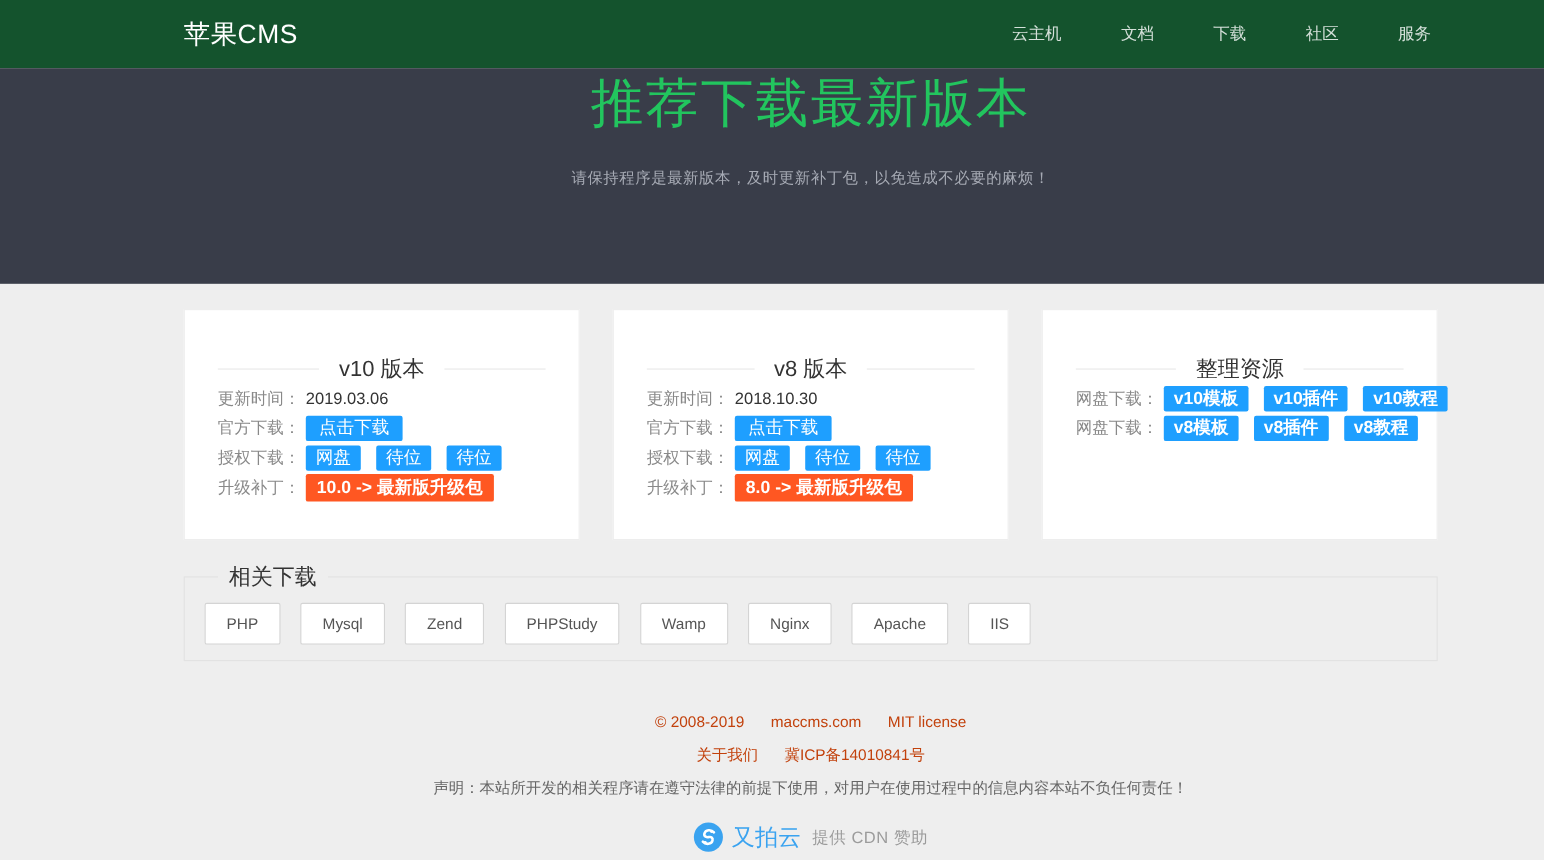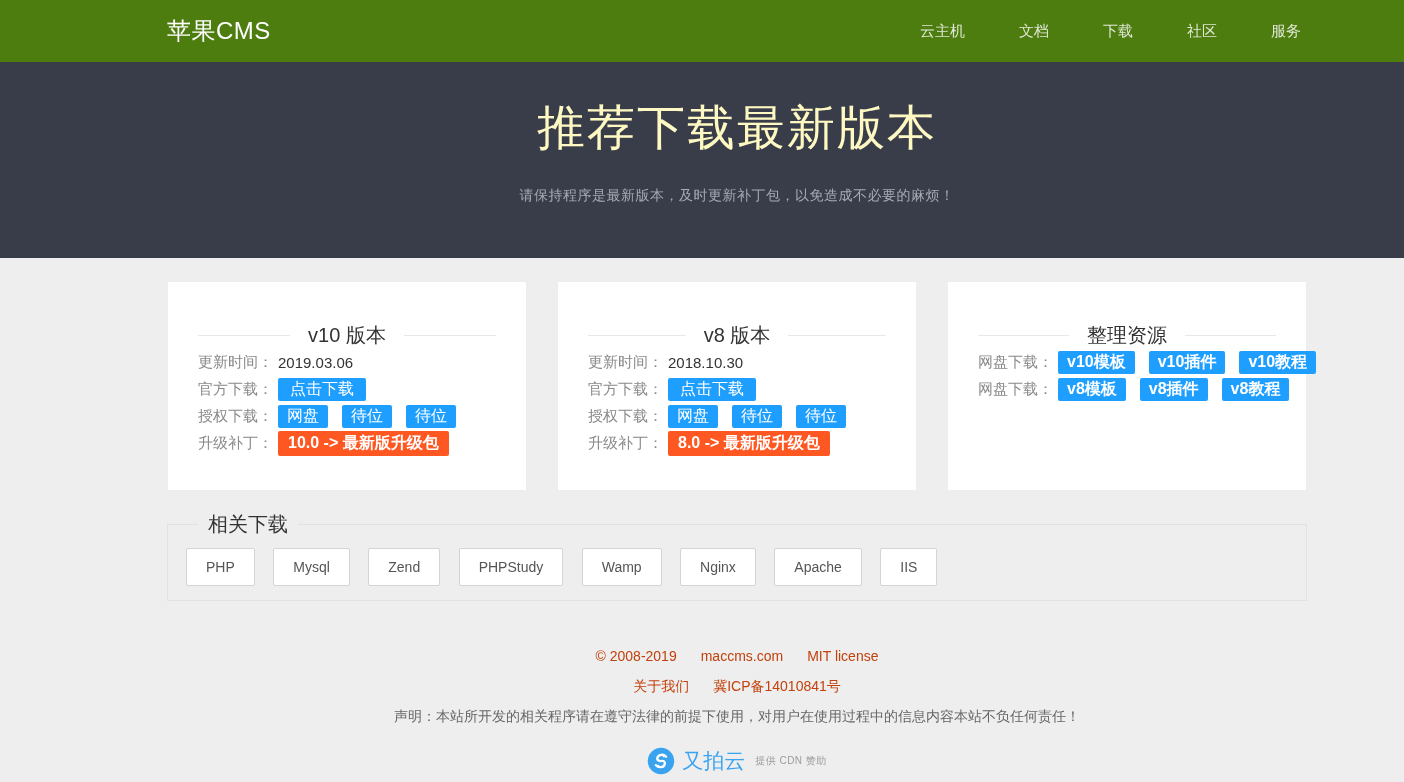--- a/index.html
+++ b/index.html
@@ -2,30 +2,30 @@
 <html><head>
 <meta charset="utf-8">
 <style>
   * { margin:0; padding:0; box-sizing:border-box; }
   html,body { width:1404px; height:782px; overflow:hidden; }
   body { font-family:"Liberation Sans", sans-serif; background:#eeeeee; }
 
   .container { width:1140px; margin:0 auto; position:relative; left:35px; }
 
   
-  .navbar { height:62px; background:#4d7c0f; }
+  .navbar { height:62px; background:#14532d; }
   .nav-inner { height:62px; display:flex; align-items:center; justify-content:space-between; }
   .logo { color:#ffffff; font-size:24px; letter-spacing:.5px; cursor:pointer; }
   .nav-menu { display:flex; list-style:none; align-items:center; }
   .nav-item { color:rgba(255,255,255,.82); font-size:15px; padding:4px 27px; cursor:pointer; line-height:62px; }
   .nav-item:last-child { padding-right:6px; }
 
   
   .hero { height:196px; background:#393d49; text-align:center; }
-  .hero-title { color:#fef9c3; font-size:48px; font-weight:400; letter-spacing:2px; padding-top:34px; }
+  .hero-title { color:#22c55e; font-size:48px; font-weight:400; letter-spacing:2px; }
   .hero-sub { margin-top:27px; font-size:14px; color:#a6aab4; letter-spacing:.5px; }
 
   
   .cards { display:flex; gap:30px; margin-top:23px; }
   .card { width:360px; height:210px; background:#ffffff; border:1px solid #ededed; padding:0 30px; }
   .card-title { display:flex; align-items:center; gap:18px; margin-top:40px; }
   .card-title::before, .card-title::after { content:""; flex:1; height:1px; background:#e8e8e8; }
   .card-title span { font-size:20px; color:#333; white-space:nowrap; }
   .card-rows { }
   .row { display:flex; align-items:center; height:27px; font-size:15px; }
@@ -47,21 +47,21 @@
 
   
   .footer { text-align:center; color:#666; font-size:14px; padding-top:40px; }
   .footer-line { height:30px; line-height:30px; }
   .footer-line span, .footer-line a { margin:0 12px; color:#c2410c; text-decoration:none; }
   .link { cursor:pointer; }
   .disclaimer { height:30px; line-height:30px; color:#666; }
   .sponsor { margin-top:16px; display:flex; align-items:center; justify-content:center; }
   .sponsor-logo { width:28px; height:28px; margin-right:7px; cursor:pointer; }
   .sponsor-name { color:#3aa3f0; font-size:21px; margin-right:10px; cursor:pointer; }
-  .sponsor-text { color:#9b9b9b; font-size:10px; letter-spacing:.5px; }
+  .sponsor-text { color:#9b9b9b; font-size:15px; letter-spacing:.5px; }
 </style>
 </head>
 <body>
 
 <header class="navbar">
   <div class="container nav-inner">
     <div class="logo">苹果CMS</div>
     <ul class="nav-menu">
       <li class="nav-item">云主机</li>
       <li class="nav-item">文档</li>

